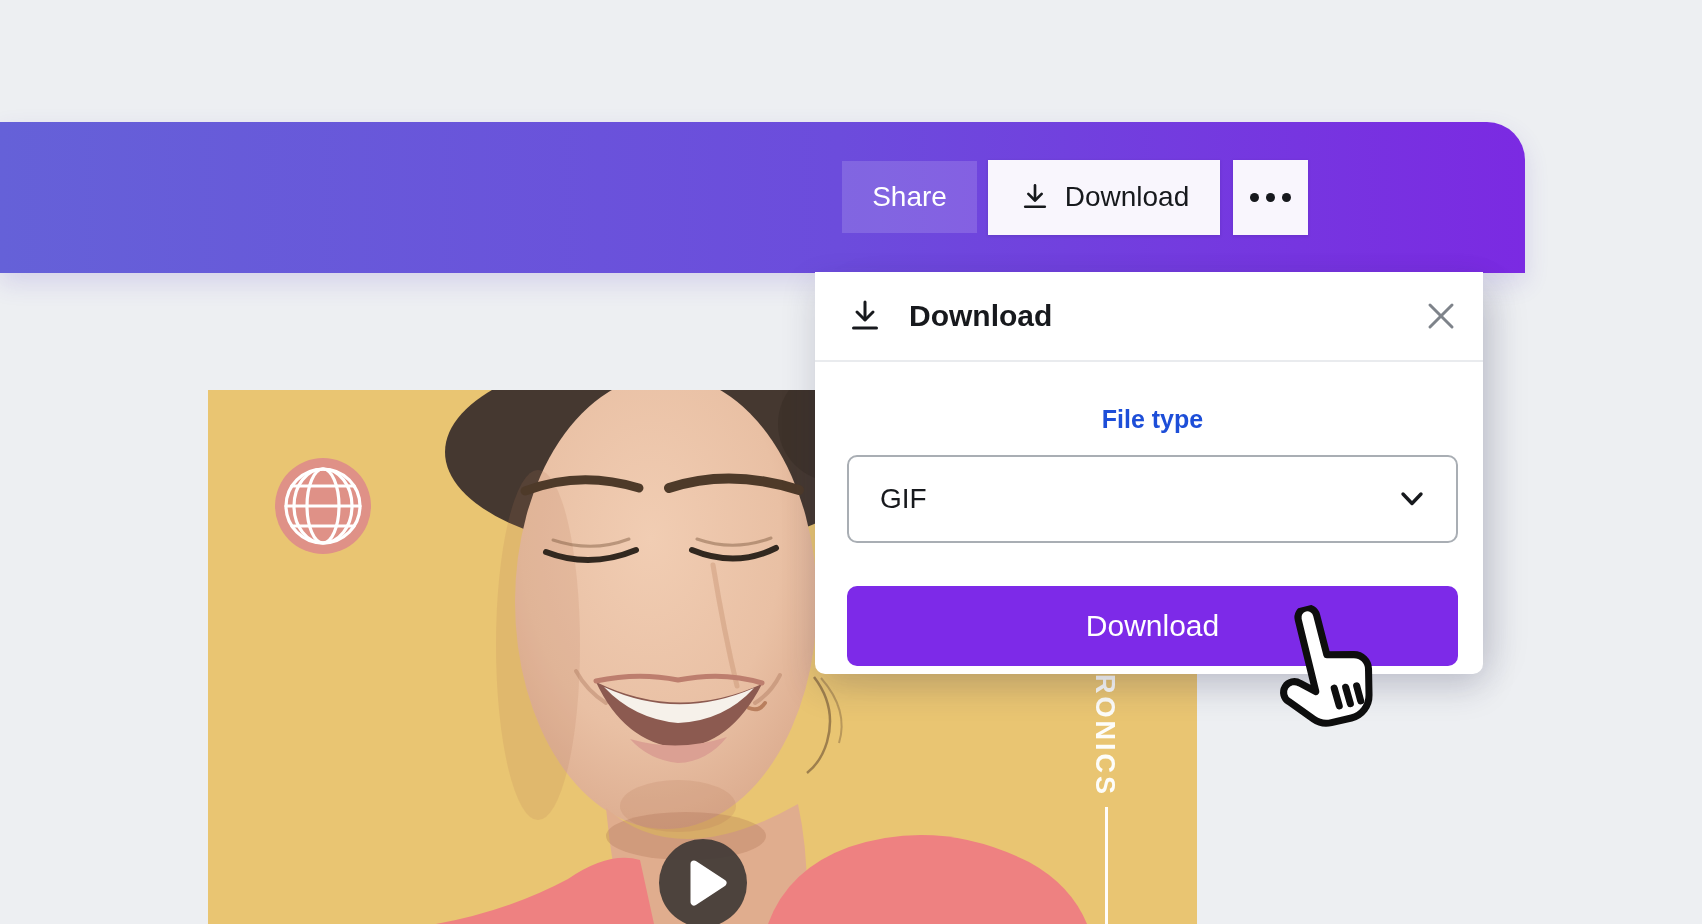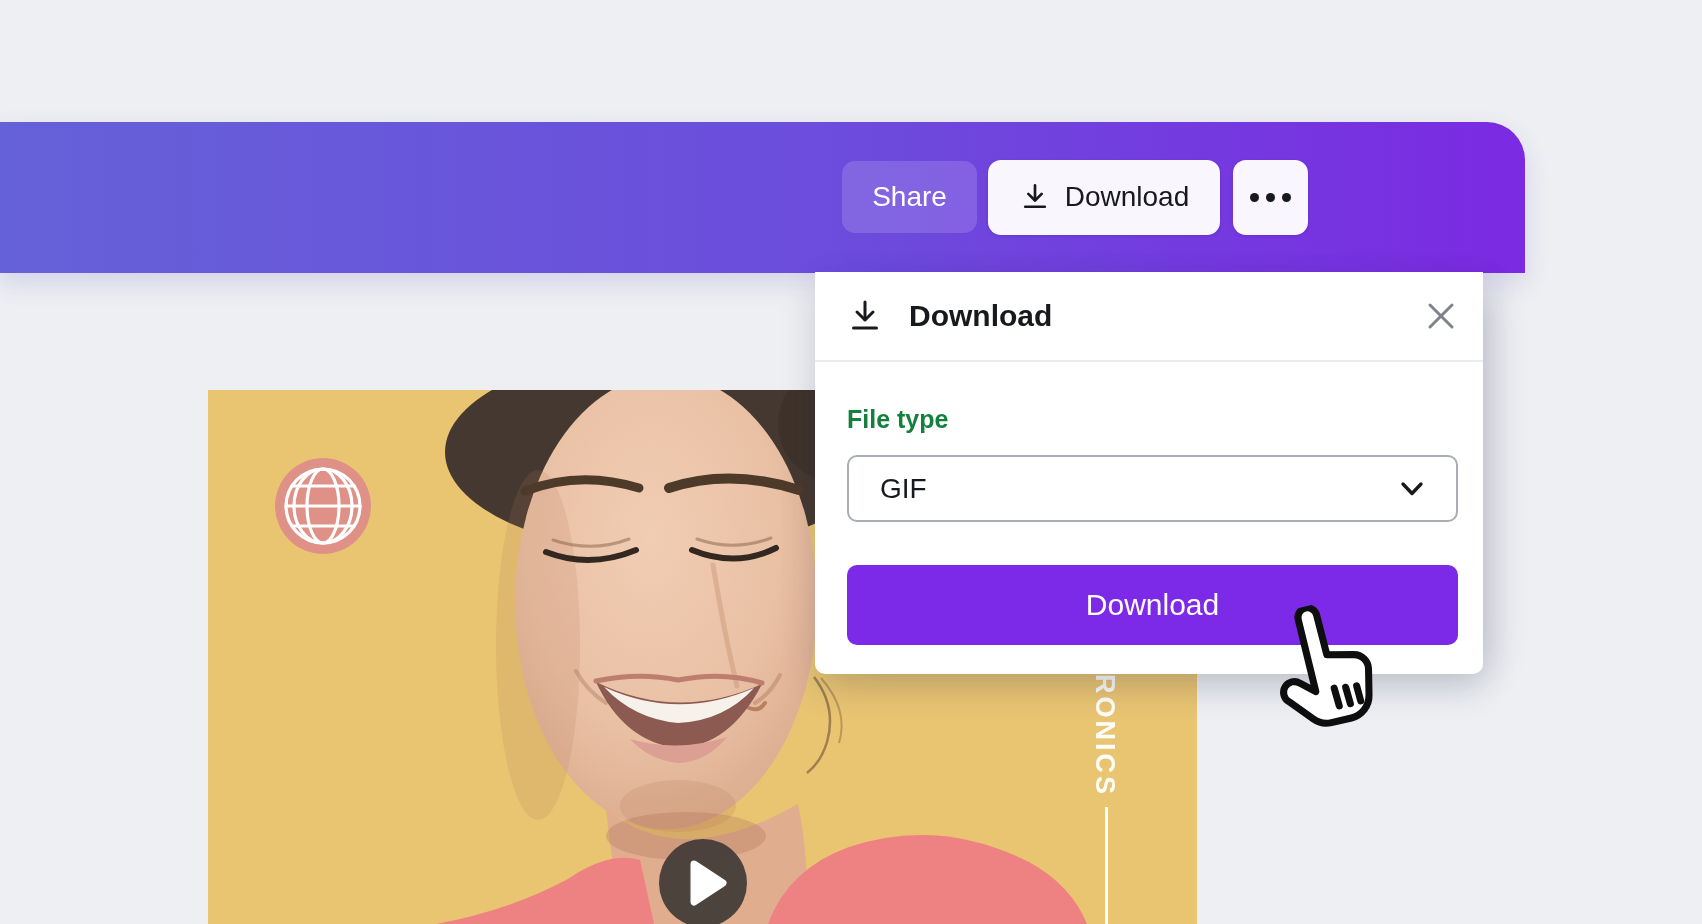--- a/index.html
+++ b/index.html
@@ -7,21 +7,21 @@
   .page{position:relative;width:1702px;height:924px;overflow:hidden;background:#edeff2;}
 
   
   .topbar{
     position:absolute;left:0;top:122px;width:1525px;height:151px;
     background:linear-gradient(90deg,#6561d8 0%,#6c4cdc 55%,#7b2ae2 100%);
     border-top-right-radius:38px;
     box-shadow:0 10px 24px rgba(84,60,190,.16);
   }
   .toolbar{position:absolute;left:842px;top:158px;height:78px;display:flex;align-items:center;}
-  .tb-btn{display:flex;align-items:center;justify-content:center;border-radius:13px;box-sizing:border-box;cursor:pointer;}
+  .tb-btn{display:flex;align-items:center;justify-content:center;border-radius:0;box-sizing:border-box;cursor:pointer;}
   .tb-ghost{background:rgba(255,255,255,.15);color:#ffffff;}
   .tb-white{background:#f9f6fd;color:#17191d;box-shadow:0 1px 3px rgba(40,20,90,.18);}
   .tb-share{width:135px;height:72px;margin-right:11px;font-size:28px;font-weight:500;}
   .tb-play{width:154px;height:72px;margin-right:16px;font-size:28px;font-weight:500;gap:15px;}
   .tb-download{width:232px;height:75px;margin-right:13px;font-size:28px;font-weight:500;gap:14px;}
   .tb-more{width:75px;height:75px;gap:7px;}
   .dot{width:9px;height:9px;border-radius:50%;background:#17191d;}
 
   
   .canvas{position:absolute;left:208px;top:390px;width:989px;height:534px;background:#e9c572;overflow:hidden;}
@@ -37,23 +37,23 @@
   .dialog{
     position:absolute;left:815px;top:272px;width:668px;height:402px;background:#ffffff;
     border-radius:0 0 10px 10px;box-sizing:border-box;
     box-shadow:0 14px 34px rgba(40,40,80,.18), 22px 6px 38px -14px rgba(40,40,80,.14);
   }
   .dlg-header{position:relative;height:88px;display:flex;align-items:center;padding-left:32px;}
   .dlg-title{font-size:30px;font-weight:600;color:#17191d;margin-left:26px;}
   .dlg-close{position:absolute;right:27px;top:29px;width:30px;height:30px;cursor:pointer;display:flex;align-items:center;justify-content:center;}
   .dlg-divider{height:0;border-top:2px solid #e9ebee;}
   .dlg-body{padding:0 25px 0 32px;}
-  .ft-label{margin-top:43px;font-size:25px;font-weight:700;color:#15803d;}
+  .ft-label{margin-top:43px;font-size:25px;font-weight:700;color:#1d4ed8;text-align:center;}
   .ft-select{
-    position:relative;margin-top:21px;height:67px;border:2px solid #a9aeb4;border-radius:10px;
+    position:relative;margin-top:21px;height:88px;border:2px solid #a9aeb4;border-radius:10px;
     box-sizing:border-box;display:flex;align-items:center;background:#fff;cursor:pointer;
   }
   .ft-value{font-size:28px;color:#17191d;margin-left:31px;}
   .ft-chevron{position:absolute;right:30px;top:50%;transform:translateY(-50%);display:flex;}
   .dlg-submit{
     margin-top:43px;height:80px;width:100%;border:none;border-radius:10px;background:#7d2ae8;
     color:#ffffff;font-size:30px;font-weight:500;font-family:inherit;cursor:pointer;
     display:flex;align-items:center;justify-content:center;
   }
 

